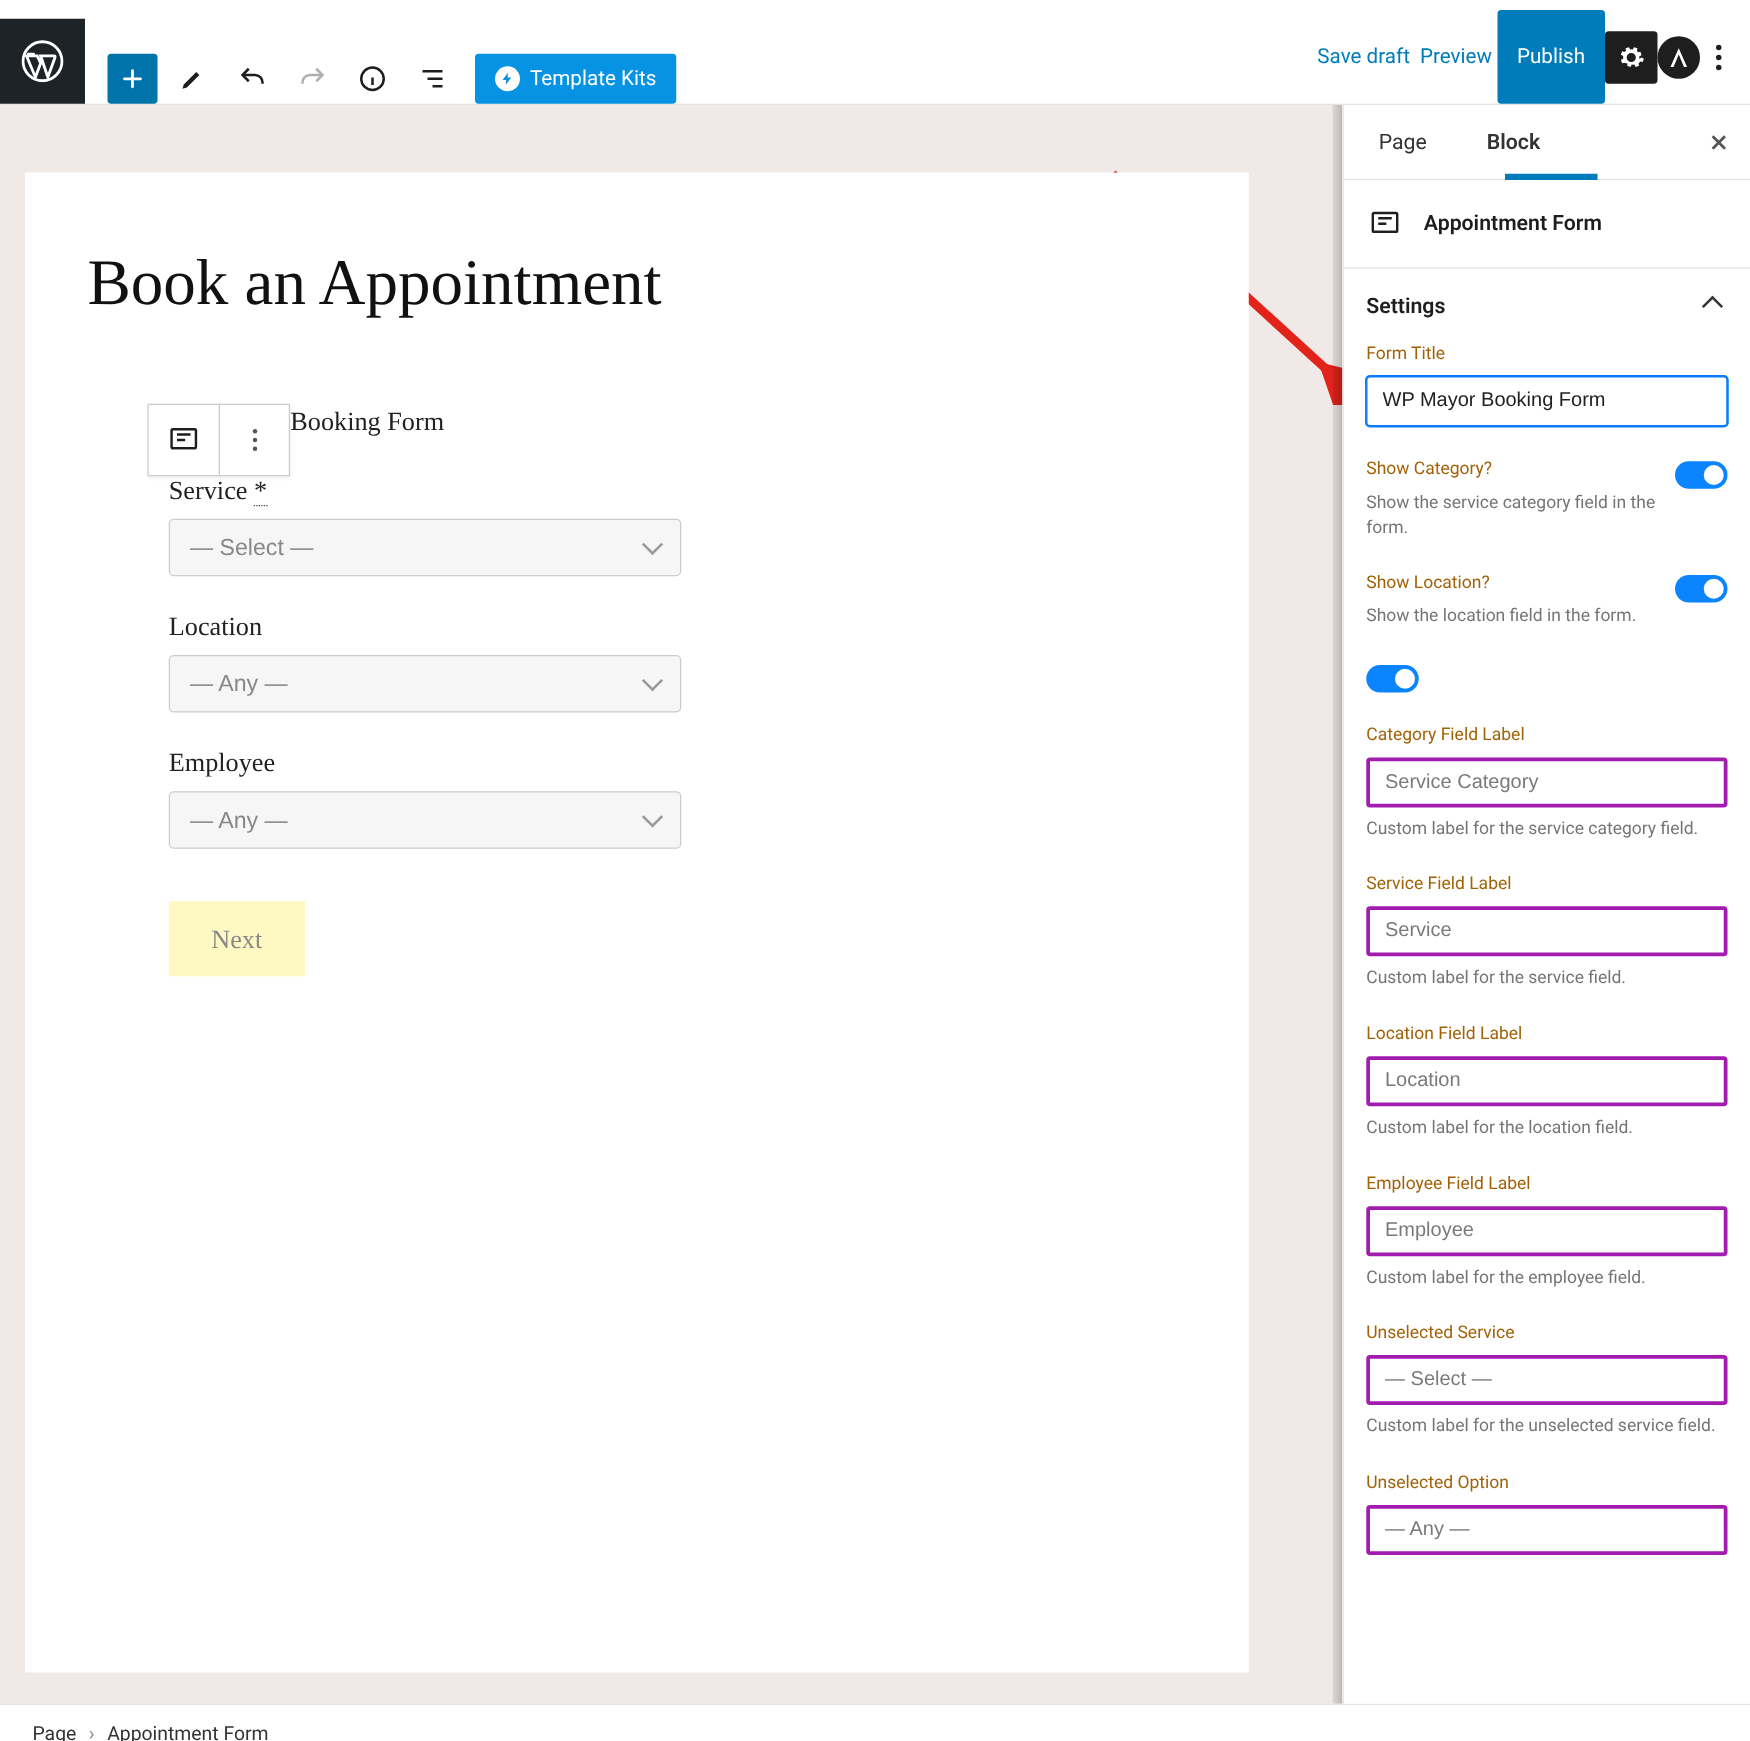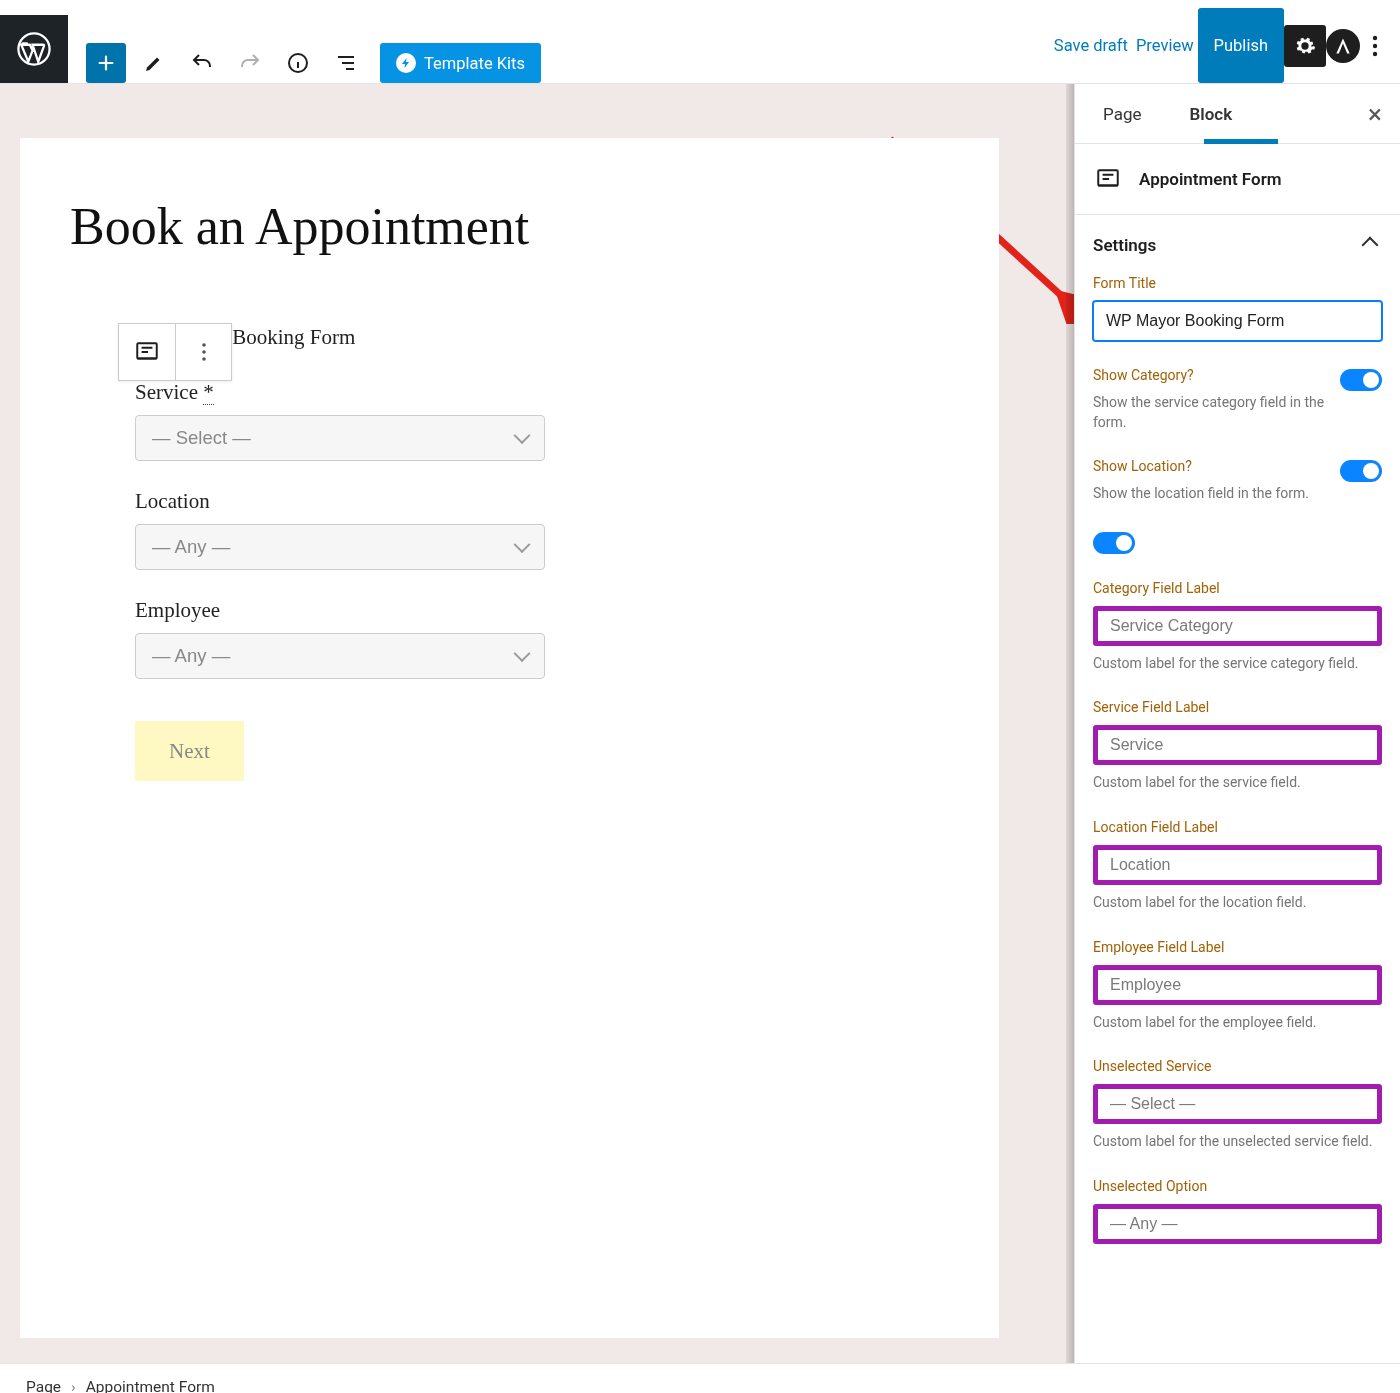--- a/index.html
+++ b/index.html
@@ -59,21 +59,21 @@
   .block-header .bh-icon { width: 30px; height: 30px; display:inline-flex; align-items:center; justify-content:center;}
   .block-header .bh-title { font-size: 17px; font-weight: 600; }
 
   .panel-head { display: flex; align-items: flex-start; justify-content: space-between; padding: 20px 18px; cursor: pointer; }
   .panel-head .ph-title { font-size: 17px; font-weight: 600; }
   .chev-up { width: 12px; height: 12px; border-right: 2.2px solid #333; border-bottom: 2.2px solid #333; transform: rotate(-135deg); margin-top:4px; margin-right:6px;}
 
   .panel-body { padding: 0 18px 20px 18px; }
   .ctrl { margin-bottom: 26px; }
   .ctrl-label { font-size: 14px; color: #a16207; margin-bottom: 10px; }
-  .ctrl-input { width: 100%; height: 40px; border: 5px solid #a21caf; border-radius: 3px; padding: 0 12px; font-size: 16px; color: #444; background:#fff; }
+  .ctrl-input { width: 100%; height: 40px; border: 3px solid #a21caf; border-radius: 3px; padding: 0 12px; font-size: 16px; color: #444; background:#fff; }
   .ctrl-input.active { border: 1.5px solid #0a7cff; box-shadow: 0 0 0 1px #0a7cff; color:#222; }
   .ctrl-input.grey { color: #7a7a7a; }
   .help { font-size: 14px; color: #757575; margin-top: 8px; line-height: 1.4; }
 
   .toggle-row { display: flex; align-items: flex-start; justify-content: space-between; }
   .toggle-row .tl { flex: 1; padding-right: 12px; }
   .toggle { width: 42px; height: 22px; border-radius: 11px; background: #0a84ff; position: relative; flex-shrink:0; margin-top:2px;}
   .toggle::after { content:""; position:absolute; right:3px; top:3px; width:16px; height:16px; background:#fff; border-radius:50%; }
 
   

